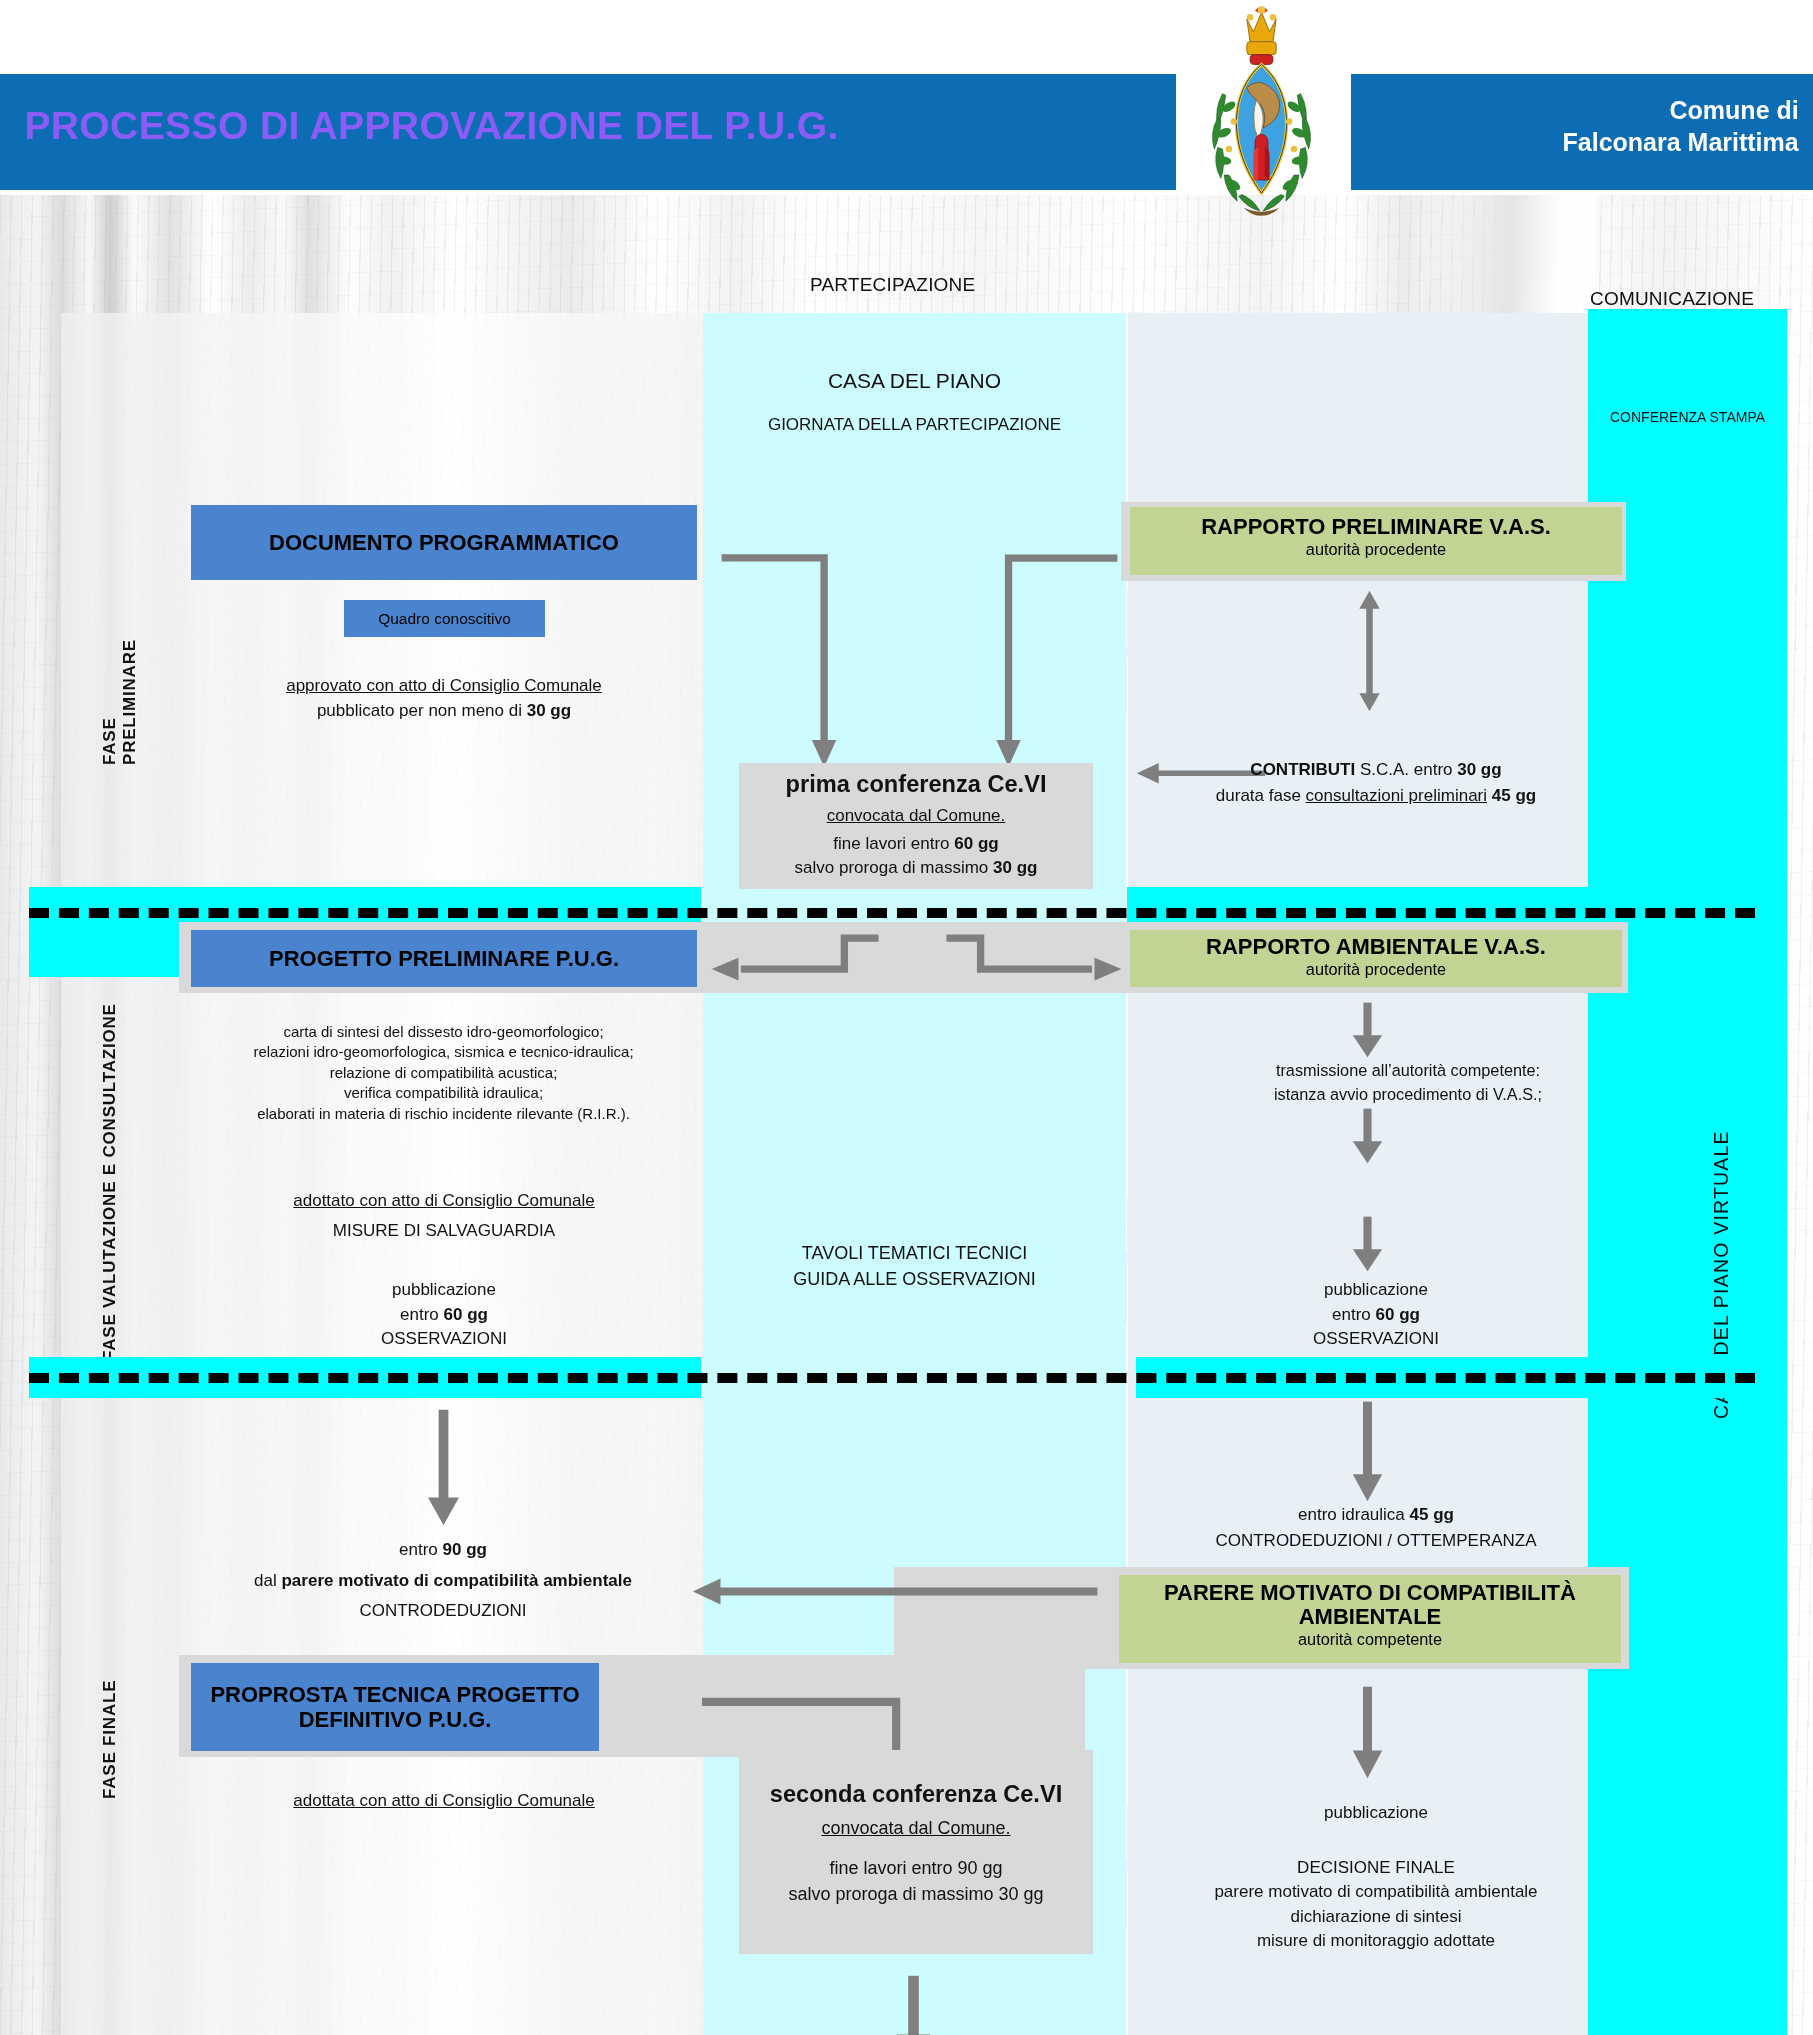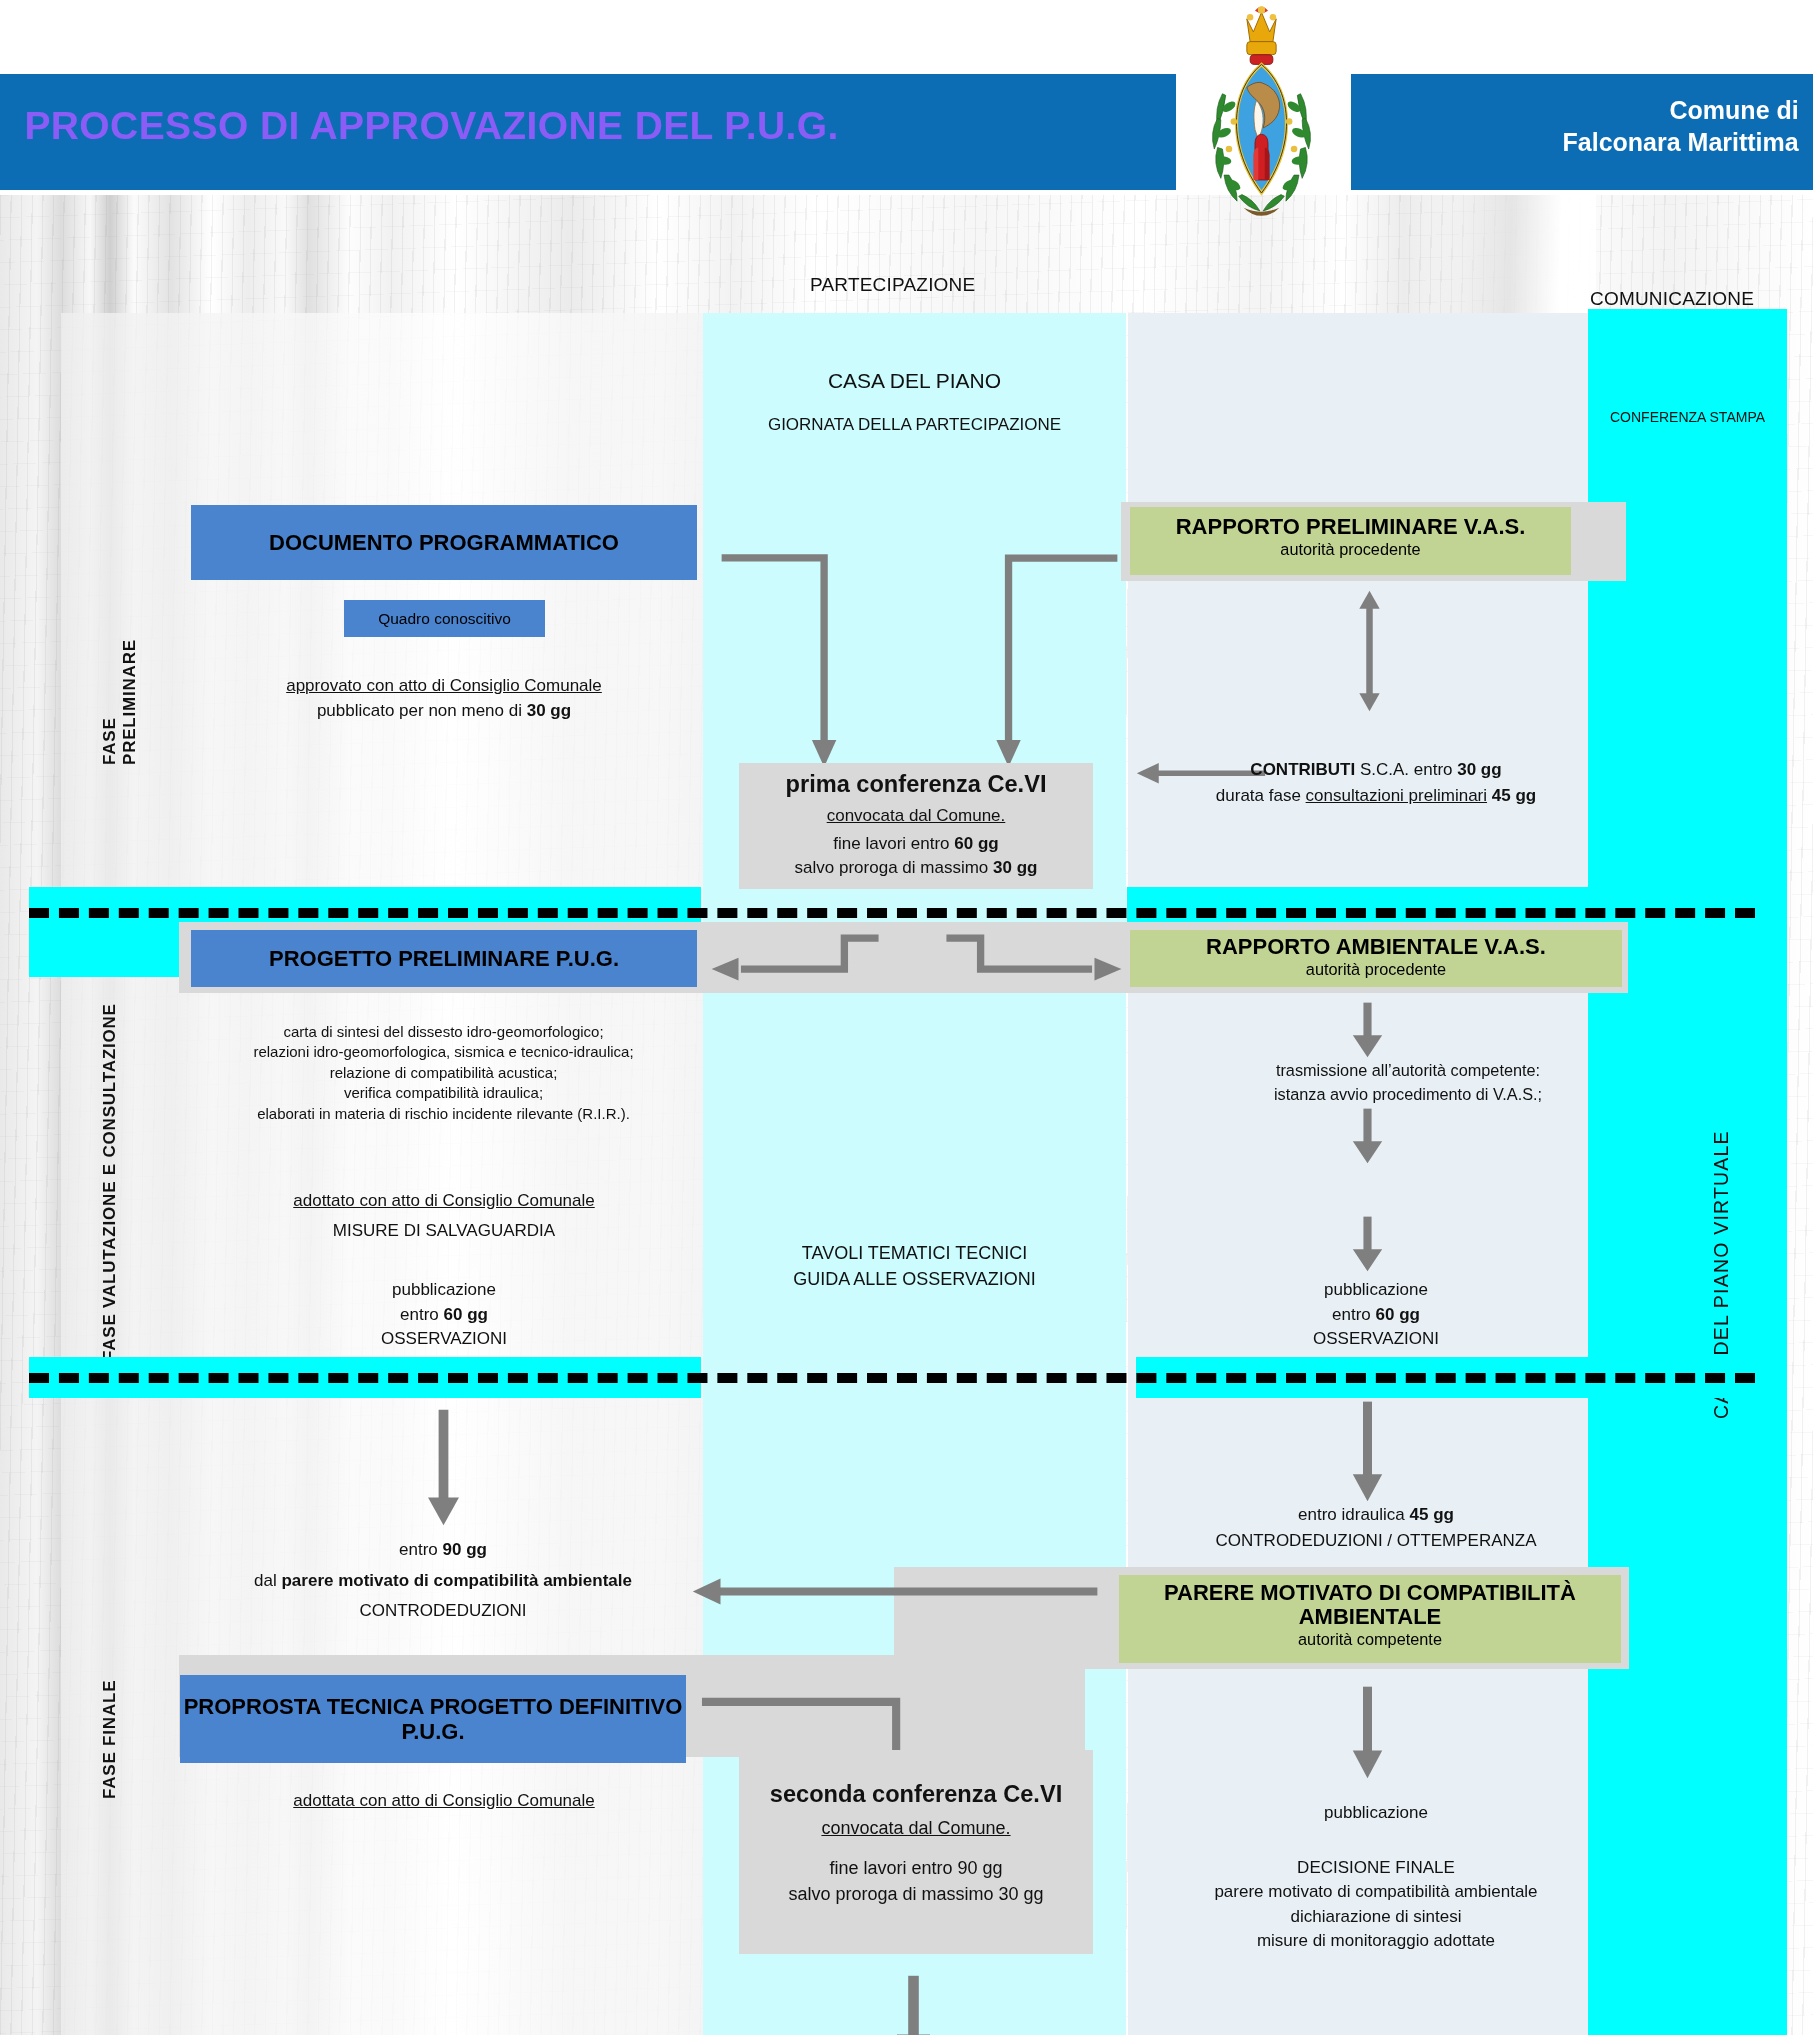--- a/index.html
+++ b/index.html
@@ -170,21 +170,21 @@
   </div>
   <div class="smallblue" style="left:344px;top:600px;width:201px;height:37px;">
     <span>Quadro conoscitivo</span>
   </div>
   <div class="txt" style="left:163px;top:674px;width:562px;font-size:17px;">
     <div class="u">approvato con atto di Consiglio Comunale</div>
     <div><span>pubblicato per non meno di </span><span class="b">30 gg</span></div>
   </div>
 
   <div class="graybox" style="left:1121px;top:502px;width:505px;height:79px;"></div>
-  <div class="greenbox" style="left:1130px;top:507px;width:441px;height:68px;padding-top:8.1px;box-sizing:border-box;">
+  <div class="greenbox" style="left:1130px;top:507px;width:492px;height:68px;padding-top:8.1px;box-sizing:border-box;">
     <div class="t1">RAPPORTO PRELIMINARE V.A.S.</div>
     <div class="t2">autorità procedente</div>
   </div>
 
   <svg class="arr" style="left:1351px;top:590px;width:37px;height:122px;" viewBox="0 0 90 300">
     <line x1="45" y1="30" x2="45" y2="270" stroke="#7f7f7f" stroke-width="16"></line>
     <polygon points="45,2 20,46 70,46" fill="#7f7f7f"></polygon>
     <polygon points="45,298 20,254 70,254" fill="#7f7f7f"></polygon>
   </svg>
 
@@ -299,21 +299,21 @@
     <div class="t1">AMBIENTALE</div>
     <div class="t2">autorità competente</div>
   </div>
 
   <svg class="arr" style="left:692px;top:1567px;width:407px;height:49px;" viewBox="0 0 1000 120">
     <line x1="60" y1="60" x2="996" y2="60" stroke="#7f7f7f" stroke-width="20"></line>
     <polygon points="2,60 70,28 70,92" fill="#7f7f7f"></polygon>
   </svg>
 
   <div class="graybox" style="left:179px;top:1655px;width:906px;height:102px;"></div>
-  <div class="bluebox" style="left:180px;top:1663px;width:506px;height:88px;margin-top:12px;">
+  <div class="bluebox" style="left:191px;top:1663px;width:408px;height:88px;">
     <span>PROPROSTA TECNICA PROGETTO DEFINITIVO P.U.G.</span>
   </div>
   <div class="txt u" style="left:163px;top:1789px;width:562px;font-size:17px;">adottata con atto di Consiglio Comunale</div>
 
   <svg class="arr" style="left:700px;top:1697px;width:216px;height:130px;" viewBox="0 0 530 320">
     <polyline points="4,12 482,12 482,250" fill="none" stroke="#7f7f7f" stroke-width="20"></polyline>
     <polygon points="482,316 448,244 516,244" fill="#7f7f7f"></polygon>
   </svg>
 
   <div class="graybox" style="left:739px;top:1750px;width:354px;height:204px;"></div>

